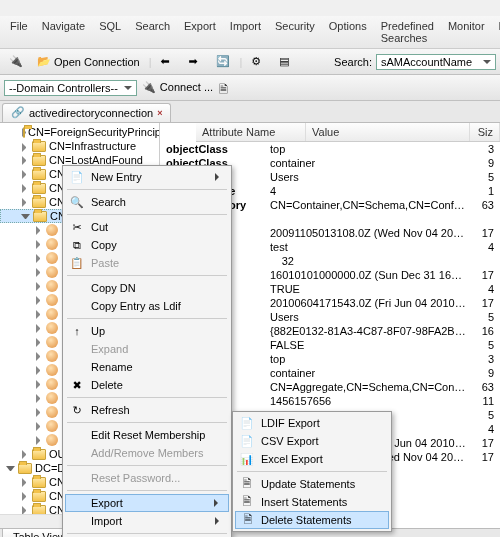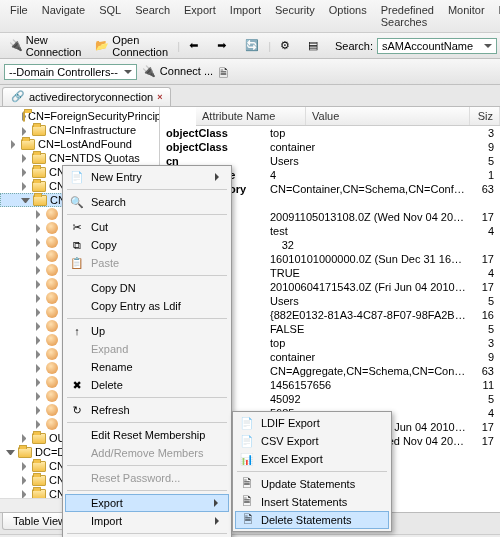--- a/index.html
+++ b/index.html
@@ -1,17 +1,17 @@
 <!DOCTYPE html>
 <html><head>
 <meta charset="utf-8">
 <style>
 * { box-sizing: border-box; margin: 0; padding: 0; font-family: Tahoma, sans-serif; font-size: 11px; }
 body { background: #f0f0f0; width: 500px; height: 537px; overflow: hidden; position: relative; }
-.menubar { background: linear-gradient(#f7f7f7,#e8e8e8); border-bottom: 1px solid #ccc; padding: 2px 4px; display: flex; gap: 2px; }
+.menubar { background: linear-gradient(#f7f7f7,#e8e8e8); border-bottom: 1px solid #ccc; padding: 2px 4px; display: flex; gap: 2px; margin-top: 16px; }
 .menubar span { padding: 2px 6px; color: #333; cursor: default; }
 .toolbar { background: linear-gradient(#f7f7f7,#e4e4e4); border-bottom: 1px solid #c0c0c0; padding: 3px 4px; display: flex; align-items: center; gap: 4px; height: 26px; }
 .toolbar .btn { display: inline-flex; align-items: center; gap: 3px; padding: 1px 4px; border: 1px solid transparent; border-radius: 2px; }
 .ticon { width: 14px; height: 14px; display: inline-block; }
 .toolbar2 { background: linear-gradient(#f7f7f7,#e4e4e4); border-bottom: 1px solid #c0c0c0; padding: 3px 4px; display: flex; align-items: center; gap: 6px; height: 26px; }
 .combo { background: #fff; border: 1px solid #7a9; padding: 1px 18px 1px 4px; position: relative; min-width: 120px; display:inline-flex; align-items:center; gap:3px;}
 .combo::after { content: ""; position: absolute; right: 4px; top: 50%; margin-top:-2px; border: 4px solid transparent; border-top-color: #555; }
 .tabstrip { background: #e8e8e8; border-bottom: 1px solid #bbb; padding: 2px 2px 0 2px; display: flex; }
 .tab { background: linear-gradient(#fff,#ececec); border: 1px solid #bbb; border-bottom: none; border-radius: 3px 3px 0 0; padding: 2px 8px; display: flex; align-items: center; gap: 4px; }
 .main { display: flex; height: calc(537px - 18px - 26px - 26px - 20px - 22px - 20px); background: #fff; }
@@ -62,21 +62,20 @@
     <span>Security</span>
     <span>Options</span>
     <span>Predefined Searches</span>
     <span>Monitor</span>
     <span>Reports</span>
   </div>
 
 <div class="toolbar">
   <div class="btn">
     <span class="ticon">🔌</span>
-    <span>New Connection</span>
   </div>
   <div class="btn">
     <span class="ticon">📂</span>
     <span>Open Connection</span>
   </div>
   <span style="color:#ccc">|</span>
   <span class="btn">
       <span class="ticon">⬅</span>
     </span>
   <span class="btn">
@@ -124,21 +123,21 @@
     <div class="tree-row" style="padding-left: 20px;">
         <span class="tw"></span>
         <span class="fld"></span>
         <span>CN=ForeignSecurityPrincip</span>
       </div>
       <div class="tree-row" style="padding-left: 20px; align-items: flex-end;">
         <span class="tw"></span>
         <span class="fld"></span>
         <span>CN=Infrastructure</span>
       </div>
-      <div class="tree-row" style="padding-left: 9px;">
+      <div class="tree-row" style="padding-left: 20px;">
         <span class="tw"></span>
         <span class="fld"></span>
         <span>CN=LostAndFound</span>
       </div>
       <div class="tree-row" style="padding-left: 20px;">
         <span class="tw"></span>
         <span class="fld"></span>
         <span>CN=NTDS Quotas</span>
       </div>
       <div class="tree-row" style="padding-left: 20px;">

